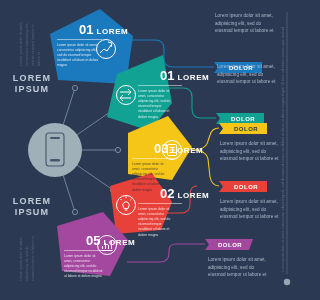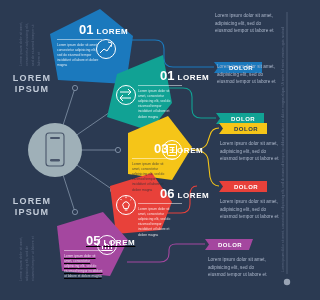--- a/index.html
+++ b/index.html
@@ -209,28 +209,28 @@
     <div class="card-head">
       <span class="num dark">03</span>
       <span class="lorem-lbl dark">LOREM</span>
     </div>
     <div class="rule"></div>
     <div class="body-txt dark" style="width:36px;">Lorem ipsum dolor sit amet, consectetur adipisicing elit, sed do eiusmod tempor incididunt ut labore et dolore magna</div>
   </div>
 
   <div class="ov" style="left:138px;top:186px;width:44px;">
     <div class="card-head">
-      <span class="num">06</span>
+      <span class="num">02</span>
       <span class="lorem-lbl">LOREM</span>
     </div>
     <div class="rule"></div>
     <div class="body-txt" style="width:34px;">Lorem ipsum dolor sit amet, consectetur adipisicing elit, sed do eiusmod tempor incididunt ut labore et dolore magna</div>
   </div>
 
-  <div class="ov" style="left:64px;top:233px;width:45px;text-decoration:underline;">
+  <div class="ov" style="left:64px;top:233px;width:45px;">
     <div class="card-head">
       <span class="num">05</span>
       <span class="lorem-lbl">LOREM</span>
     </div>
     <div class="rule"></div>
     <div class="body-txt" style="width:40px;">Lorem ipsum dolor sit amet, consectetur adipisicing elit, sed do eiusmod tempor incididunt ut labore et dolore magna</div>
   </div>
 
   <div class="side-desc" style="left:215px;top:12px;">Lorem ipsum dolor sit amet, adipisicing elit, sed do eiusmod tempor ut labore et</div>
   <div class="badge-txt" style="left:229px;top:64.5px;">DOLOR</div>

